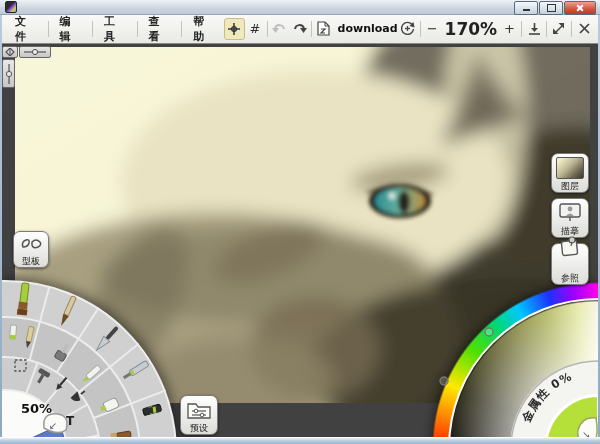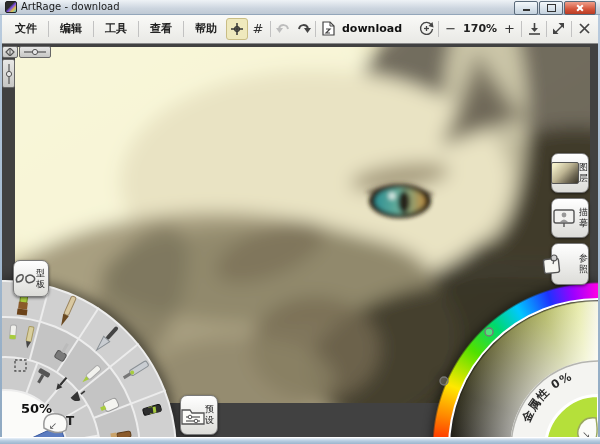--- a/index.html
+++ b/index.html
@@ -32,33 +32,33 @@
   .toolbar{left:0;top:14px;width:600px;height:30px;box-sizing:border-box;
     background:linear-gradient(#fafaf8,#e9e9e5);border-bottom:1px solid #8a8a8a;
     display:flex;align-items:center;padding:0 6px;z-index:50;}
   .menu-item{font-size:11px;font-weight:bold;color:#222;padding:3px 9px;cursor:default;}
   .tb-sep{width:1px;height:16px;background:#c2c2c2;margin:0 2px;}
   .tb-btn{display:flex;align-items:center;justify-content:center;width:20px;height:20px;border-radius:3px;}
   .tb-btn.hl{background:#efe9bd;border:1px solid #c9bd85;}
   .tb-text{font-size:13px;color:#333;}
   .doc-name{font-size:11px;font-weight:bold;color:#111;margin-left:4px;}
   .tb-right{margin-left:auto;display:flex;align-items:center;}
-  .zoom-val{font-size:11px;font-weight:bold;color:#222;margin:0 3px;}
+  .zoom-val{font-size:17px;font-weight:bold;color:#222;margin:0 3px;}
   .zoom-pm{font-size:13px;color:#333;padding:0 4px;}
 
   
   .canvas-wrap{left:15px;top:47px;width:575px;height:356px;z-index:5;}
 
   
   .mini-widget{background:linear-gradient(#e8e8e6,#c6c6c4);border:1px solid #666;border-radius:2px;
     display:flex;align-items:center;justify-content:center;z-index:20;}
 
   
   .pod{box-sizing:border-box;background:linear-gradient(#ffffff,#dcdcd8);border:1px solid #7a7a7a;
-    border-radius:7px;box-shadow:0 1px 3px rgba(0,0,0,.55);display:flex;flex-direction:row;
+    border-radius:7px;box-shadow:0 1px 3px rgba(0,0,0,.55);display:flex;flex-direction:column;
     align-items:center;justify-content:flex-end;padding:0;z-index:30;}
   .pod-label{font-size:9px;color:#1a1a1a;line-height:11px;}
   .pod-ico{flex:1;display:flex;align-items:center;justify-content:center;}
   .thumb{width:26px;height:20px;border:1px solid #555;border-radius:2px;
     background:linear-gradient(135deg,#f2eec9 10%,#bdb493 45%,#6e6753 75%,#3c372a);}
 
   
   .cw{left:430px;top:280px;width:170px;height:164px;z-index:25;filter:drop-shadow(-2px -2px 5px rgba(0,0,0,.45));}
   .cw .layer{position:absolute;left:0;top:0;width:336px;height:336px;}
   .hue-ring{background:conic-gradient(from 270deg at 50% 50%,
@@ -78,21 +78,20 @@
 
   svg text{font-family:"DejaVu Sans","Liberation Sans",sans-serif;}
 </style>
 </head>
 <body>
 
 <div id="app">
 
   <div class="abs titlebar">
     <div class="app-icon"></div>
-    <div class="title-text">ArtRage - download</div>
     <div class="win-btns">
       <div class="win-btn">
           <div class="glyph-min"></div>
         </div>
       <div class="win-btn">
           <div class="glyph-max"></div>
         </div>
       <div class="win-btn close">
           <div class="glyph-close"></div>
         </div>
@@ -245,21 +244,21 @@
       <circle cx="12" cy="4" r="2.6" fill="#e8e8e8" stroke="#555" stroke-width="1"></circle>
     </svg>
   </div>
   <div class="abs mini-widget" style="left:2px;top:59px;width:11px;height:27px;">
     <svg width="8" height="22">
       <line x1="4" y1="1" x2="4" y2="21" stroke="#555" stroke-width="1.2"></line>
       <circle cx="4" cy="11" r="2.6" fill="#e8e8e8" stroke="#555" stroke-width="1"></circle>
     </svg>
   </div>
 
-  <div class="abs pod" style="left:13px;top:231px;width:36px;height:37px;margin-top:29px;">
+  <div class="abs pod" style="left:13px;top:231px;width:36px;height:37px;">
     <div class="pod-ico">
       <svg width="22" height="16">
         <path d="M 3 11 Q 1 6 6 4 Q 10 3 9 7 Q 8 11 3 11 Z" fill="none" stroke="#555" stroke-width="1.5"></path>
         <path d="M 12 6 Q 16 2 20 6 Q 22 9 18 11 Q 13 13 12 9 Z" fill="none" stroke="#555" stroke-width="1.5"></path>
       </svg>
     </div>
     <div class="pod-label">型板</div>
   </div>
 
   <div class="abs pod" style="left:551px;top:153px;width:38px;height:40px;">

